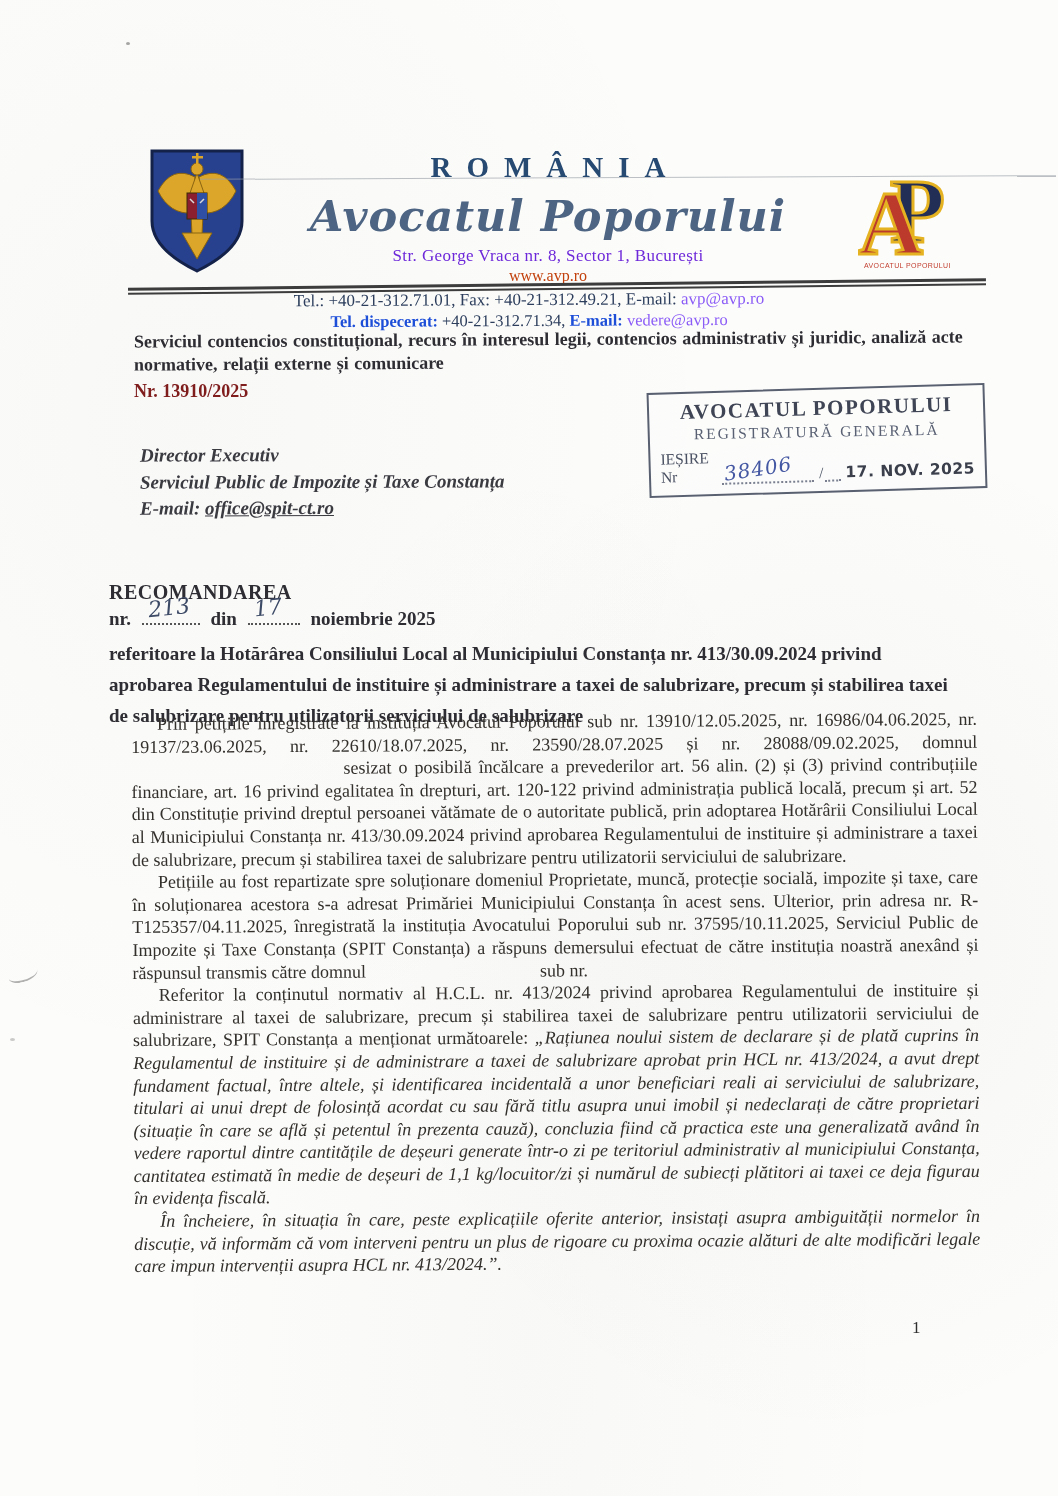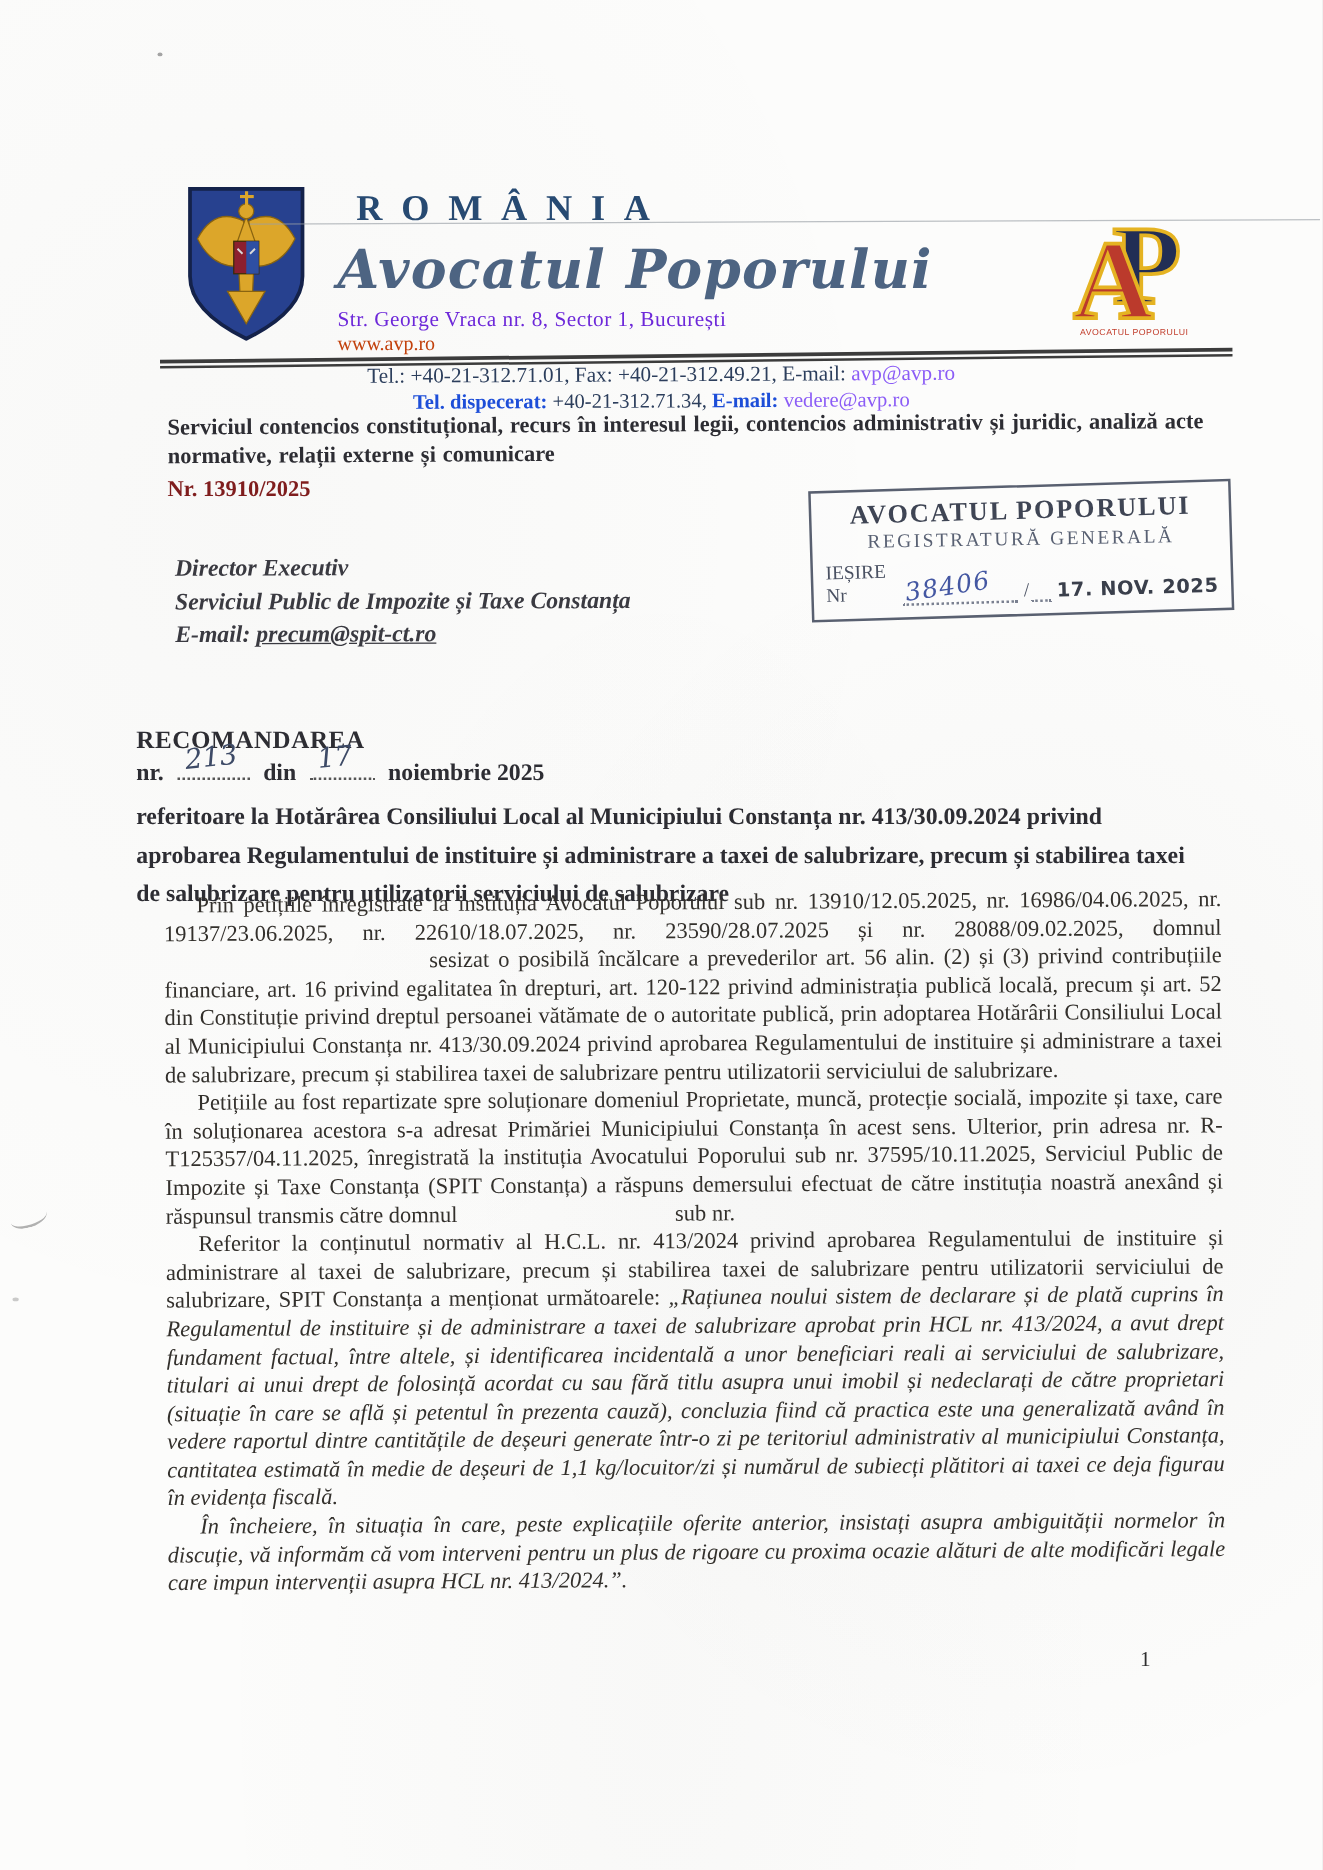--- a/index.html
+++ b/index.html
@@ -16,21 +16,21 @@
       radial-gradient(ellipse at 50% 90%, rgba(60,60,60,0.02), transparent 50%);
   }
   
   .dot1{position:absolute;left:126px;top:42px;width:4px;height:3px;background:#8f8f8f;border-radius:50%;opacity:.8;}
   .squiggle{position:absolute;left:8px;top:966px;width:30px;height:14px;border-bottom:2px solid #8a8a8a;border-radius:0 0 60% 40%;transform:rotate(-12deg);opacity:.65;}
   .speck{position:absolute;left:10px;top:1038px;width:5px;height:3px;background:#a9a9a9;border-radius:50%;opacity:.6;}
 
   
   .coat{position:absolute;left:146px;top:147px;width:102px;height:128px;}
   .thin-line{position:absolute;left:200px;top:177px;width:856px;height:1px;background:#9aa0a6;opacity:.65;transform:rotate(-0.25deg);}
-  .header-center{position:absolute;left:270px;top:151px;width:520px;text-align:left;}
+  .header-center{position:absolute;left:288px;top:151px;width:520px;text-align:center;}
   .country{font-size:29px;font-weight:700;letter-spacing:15px;color:#274a72;padding-left:15px;}
   .script-name{margin-top:7px;font-size:43px;font-style:italic;font-weight:700;font-family:"DejaVu Serif",serif;color:#4d6482;letter-spacing:1px;}
   .addr{margin-top:5px;font-size:17px;color:#6d28d9;letter-spacing:.4px;}
   .site{font-size:16px;color:#c2410c;margin-top:1px;}
   .ap-logo{position:absolute;left:858px;top:162px;width:112px;height:118px;}
   .double-rule{position:absolute;left:128px;top:283px;width:858px;height:7px;border-top:3px solid #3c3c3c;border-bottom:2px solid #3c3c3c;transform:rotate(-0.65deg);box-sizing:border-box;}
 
   
   .contact-block{position:absolute;left:0;top:290px;width:1058px;text-align:center;transform:rotate(-0.3deg);color:#2c3e5c;}
   .contact1{font-size:17px;}
@@ -137,21 +137,21 @@
         </span>
       <span>/</span>
       <span class="sdots2"></span>
       <span class="sdate">17. NOV. 2025</span>
     </div>
   </div>
 
   <div class="addressee">
     <div>Director Executiv</div>
     <div>Serviciul Public de Impozite și Taxe Constanța</div>
-    <div><span>E-mail: </span><span class="u">precum@spit-ct.ro</span></div>
+    <div><span>E-mail: </span><span class="u">office@spit-ct.ro</span></div>
   </div>
 
   <div class="title-block">
     <div class="t1">RECOMANDAREA</div>
     <div class="t2">
       <span>nr.</span>
       <span class="dotted-slot"><span class="hand">213</span></span>
       <span>din</span>
       <span class="dotted-slot small"><span class="hand">17</span></span>
       <span>noiembrie 2025</span>

